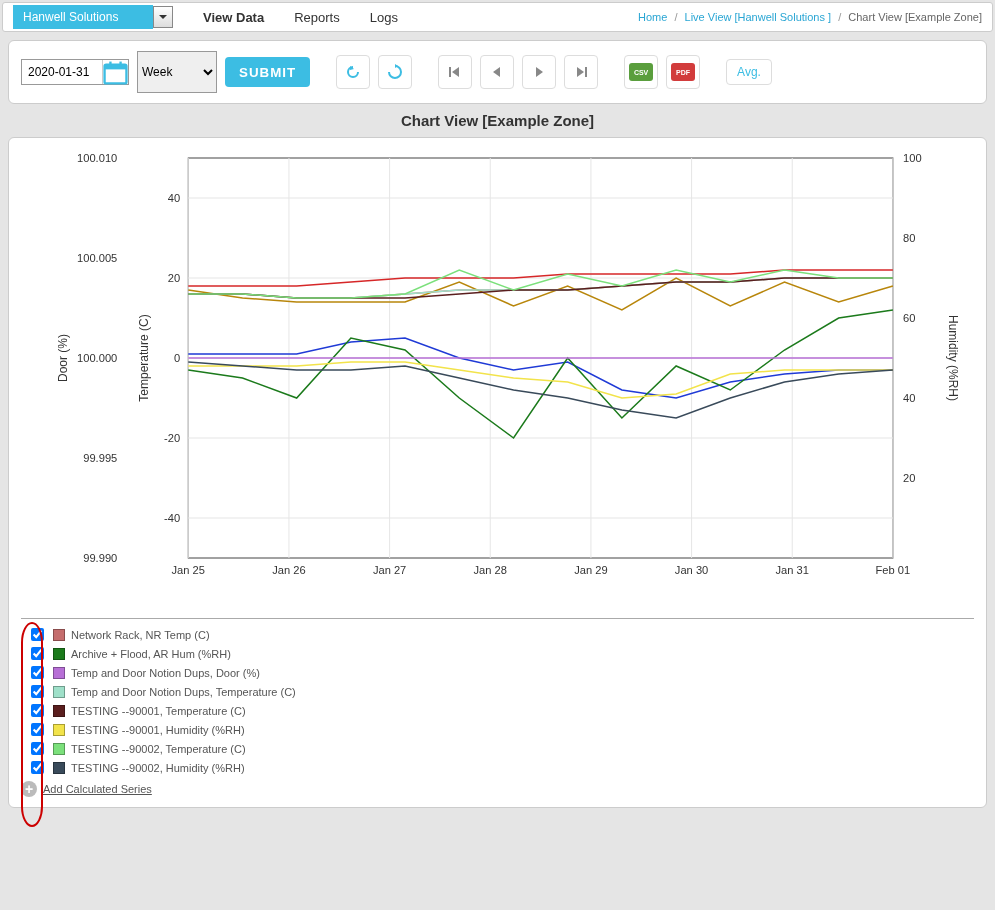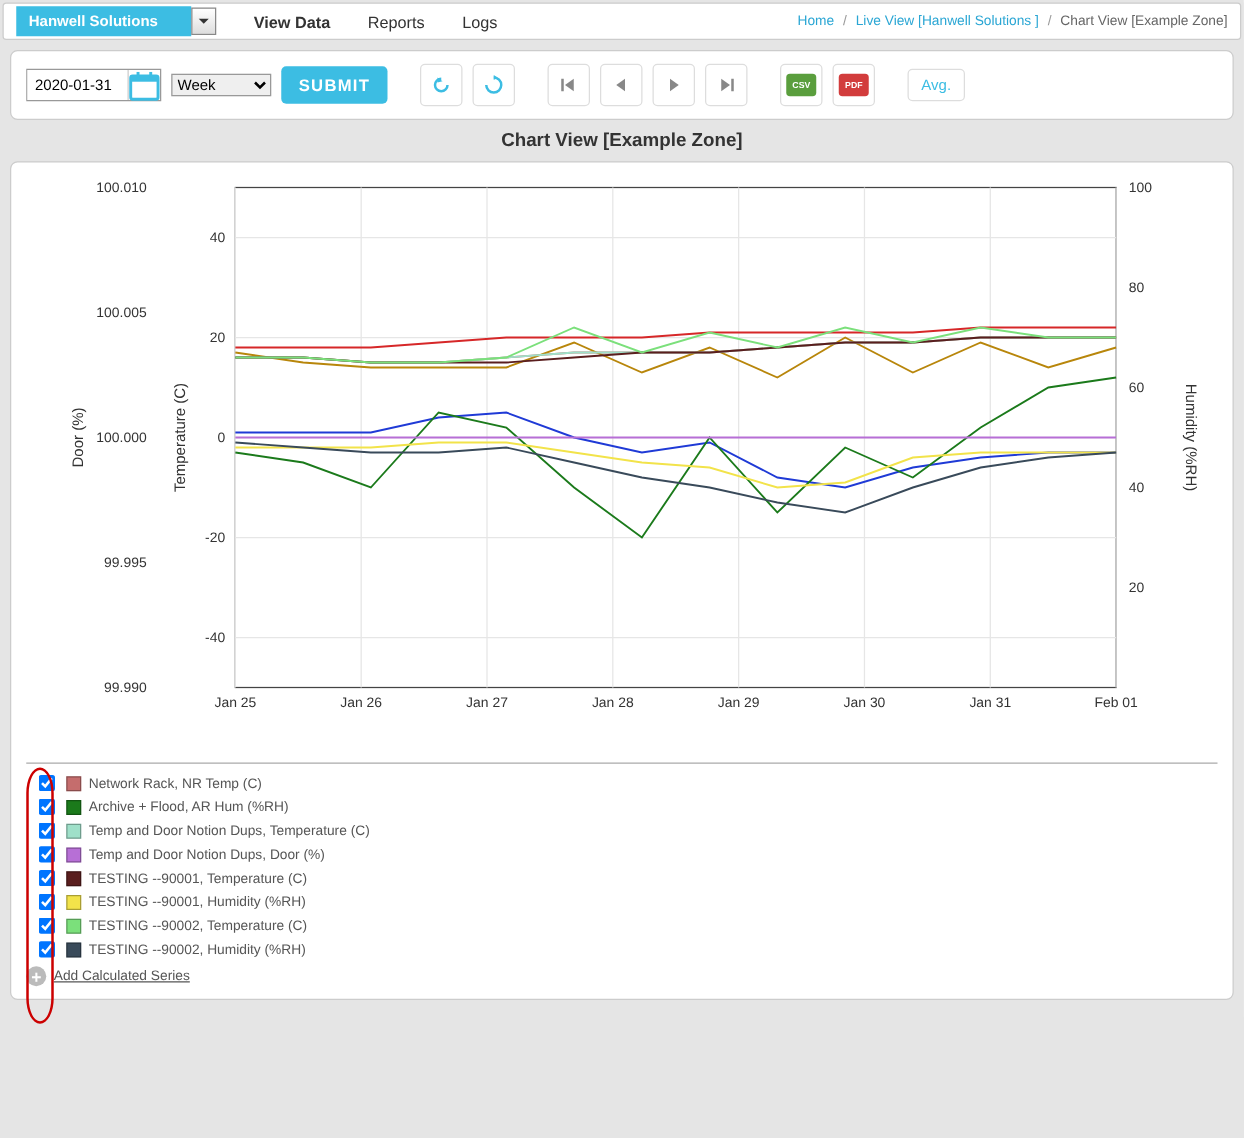--- a/index.html
+++ b/index.html
@@ -27,21 +27,21 @@
     border-radius: 3px;
     margin: 2px;
   }
   .site-select {
     display: flex;
     align-items: center;
   }
   .site-main {
     background: #3cbde3;
     color: #fff;
-    font-weight: bold;
+    font-weight: normal;
     padding: 4px 10px;
     height: 24px;
     display: flex;
     align-items: center;
     min-width: 140px;
   }
   .site-dd {
     width: 20px;
     height: 22px;
     border: 1px solid #888;
@@ -96,21 +96,21 @@
   .date-input .cal-icon {
     width: 26px;
     height: 24px;
     display: flex;
     align-items: center;
     justify-content: center;
     color: #3cbde3;
     border-left: 1px solid #ccc;
   }
   select.range {
-    height: 18px;
+    height: 42px;
     border: 1px solid #999;
     font-size: 12px;
     width: 80px;
   }
   .btn-submit {
     background: #3cbde3;
     color: #fff;
     border: none;
     border-radius: 4px;
     font-weight: bold;
@@ -383,27 +383,27 @@
           <div class="swatch" style="background: rgb(197, 109, 109);"></div>
           <span>Network Rack, NR Temp (C)</span>
         </div>
         <div class="legend-item">
           <input type="checkbox" checked="" style="">
           <div class="swatch" style="background: rgb(27, 122, 27);"></div>
           <span>Archive + Flood, AR Hum (%RH)</span>
         </div>
         <div class="legend-item">
           <input type="checkbox" checked="" style="">
+          <div class="swatch" style="background: rgb(183, 111, 214);"></div>
+          <span>Temp and Door Notion Dups, Door (%)</span>
+        </div>
+        <div class="legend-item">
+          <input type="checkbox" checked="" style="">
           <div class="swatch" style="background: rgb(159, 224, 201);"></div>
           <span>Temp and Door Notion Dups, Temperature (C)</span>
-        </div>
-        <div class="legend-item">
-          <input type="checkbox" checked="" style="">
-          <div class="swatch" style="background: rgb(183, 111, 214);"></div>
-          <span>Temp and Door Notion Dups, Door (%)</span>
         </div>
         <div class="legend-item">
           <input type="checkbox" checked="" style="">
           <div class="swatch" style="background: rgb(90, 30, 30);"></div>
           <span>TESTING --90001, Temperature (C)</span>
         </div>
         <div class="legend-item">
           <input type="checkbox" checked="" style="">
           <div class="swatch" style="background: rgb(242, 227, 74);"></div>
           <span>TESTING --90001, Humidity (%RH)</span>

